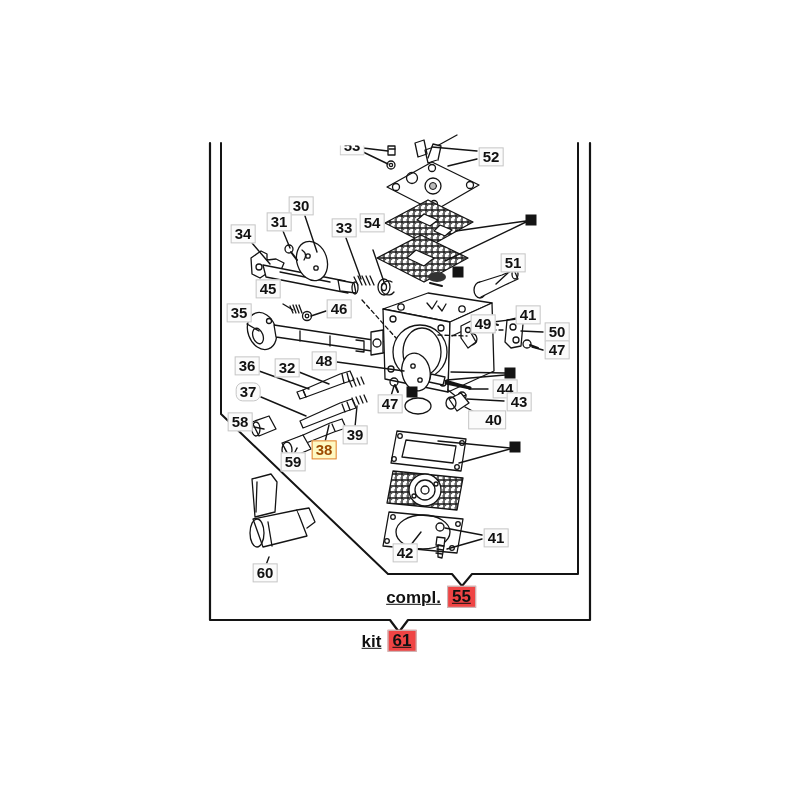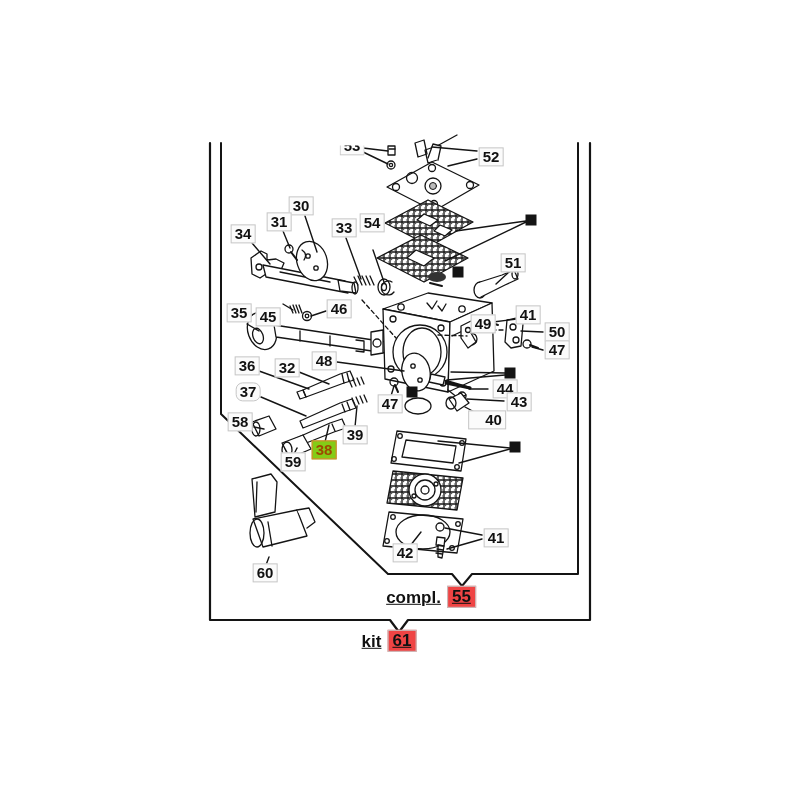--- a/index.html
+++ b/index.html
@@ -2,21 +2,21 @@
 <html><head>
 <meta charset="utf-8">
 <style>
   html,body{margin:0;padding:0;background:#ffffff;}
   #canvas{position:relative;width:700px;height:800px;background:#ffffff;overflow:hidden;
           font-family:"Liberation Sans",sans-serif;}
   #artwork{position:absolute;left:0;top:0;}
   .plabel{position:absolute;transform:translate(-50%,-50%);background:#fbfbfb;
           border:1px solid #c6c6c6;color:#111;font:bold 15px/1.15 "Liberation Sans",sans-serif;
           padding:0px 3px;white-space:nowrap;}
-  .plabel.hl{background:#84cc16;border:1px solid #e2categ;border:1px solid #e08030;color:#9d4a00;}
+  .plabel.hl{background:#fef9c3;border:1px solid #e2categ;border:1px solid #e08030;color:#9d4a00;}
   .plabel.clipped{clip-path:inset(9px 0 0 0);}
   .sqmark{position:absolute;width:11px;height:11px;background:#141414;transform:translate(-50%,-50%);}
   .caption{position:absolute;transform:translate(-50%,-50%);font:bold 17px/1.2 "Liberation Sans",sans-serif;
            color:#111;display:flex;gap:6px;align-items:flex-end;white-space:nowrap;text-decoration:underline;}
   .caption .num{background:#ef4444;border:1px solid #c6c6c6;padding:0 4px;}
 </style>
 </head>
 <body>
 
 <div id="canvas">
@@ -317,21 +317,21 @@
 
   <div id="labels">
       <div class="plabel clipped" style="left: 352px; top: 146px;">53</div>
       <div class="plabel" style="left: 491px; top: 157px;">52</div>
       <div class="plabel" style="left: 301px; top: 206px;">30</div>
       <div class="plabel" style="left: 279px; top: 222px;">31</div>
       <div class="plabel" style="left: 344px; top: 228px;">33</div>
       <div class="plabel" style="left: 243px; top: 234px;">34</div>
       <div class="plabel" style="left: 372px; top: 223px;">54</div>
       <div class="plabel" style="left: 513px; top: 263px;">51</div>
-      <div class="plabel" style="left: 268px; top: 317px;">45</div>
+      <div class="plabel" style="left: 268px; top: 289px;">45</div>
       <div class="plabel" style="left: 339px; top: 309px;">46</div>
       <div class="plabel" style="left: 239px; top: 313px;">35</div>
       <div class="plabel" style="left: 483px; top: 324px;">49</div>
       <div class="plabel" style="left: 528px; top: 315px;">41</div>
       <div class="plabel" style="left: 557px; top: 332px;">50</div>
       <div class="plabel" style="left: 557px; top: 350px;">47</div>
       <div class="plabel" style="left: 247px; top: 366px;">36</div>
       <div class="plabel" style="left: 287px; top: 368px;">32</div>
       <div class="plabel" style="left: 324px; top: 361px;">48</div>
       <div class="plabel" style="left: 248px; top: 392px; border-radius: 7px;">37</div>

